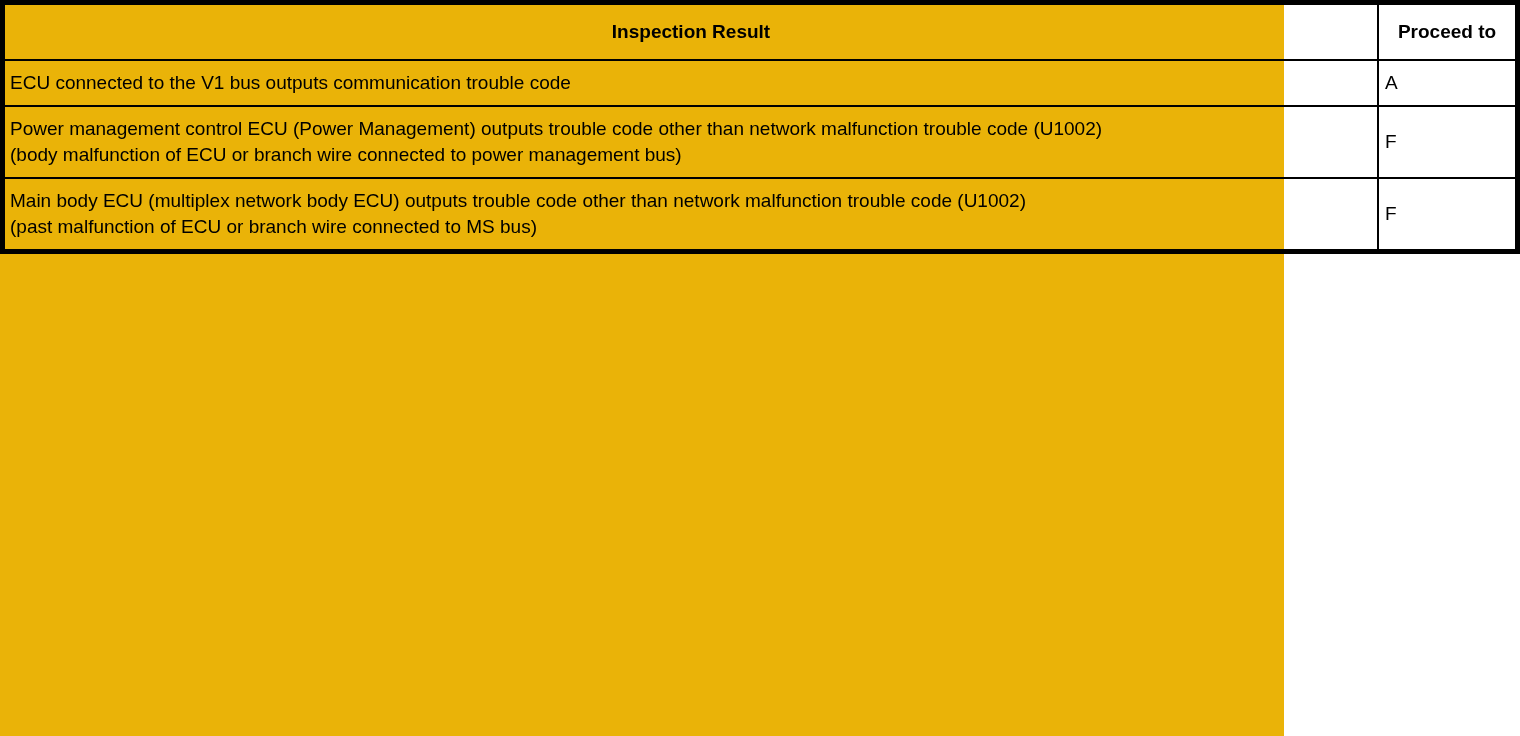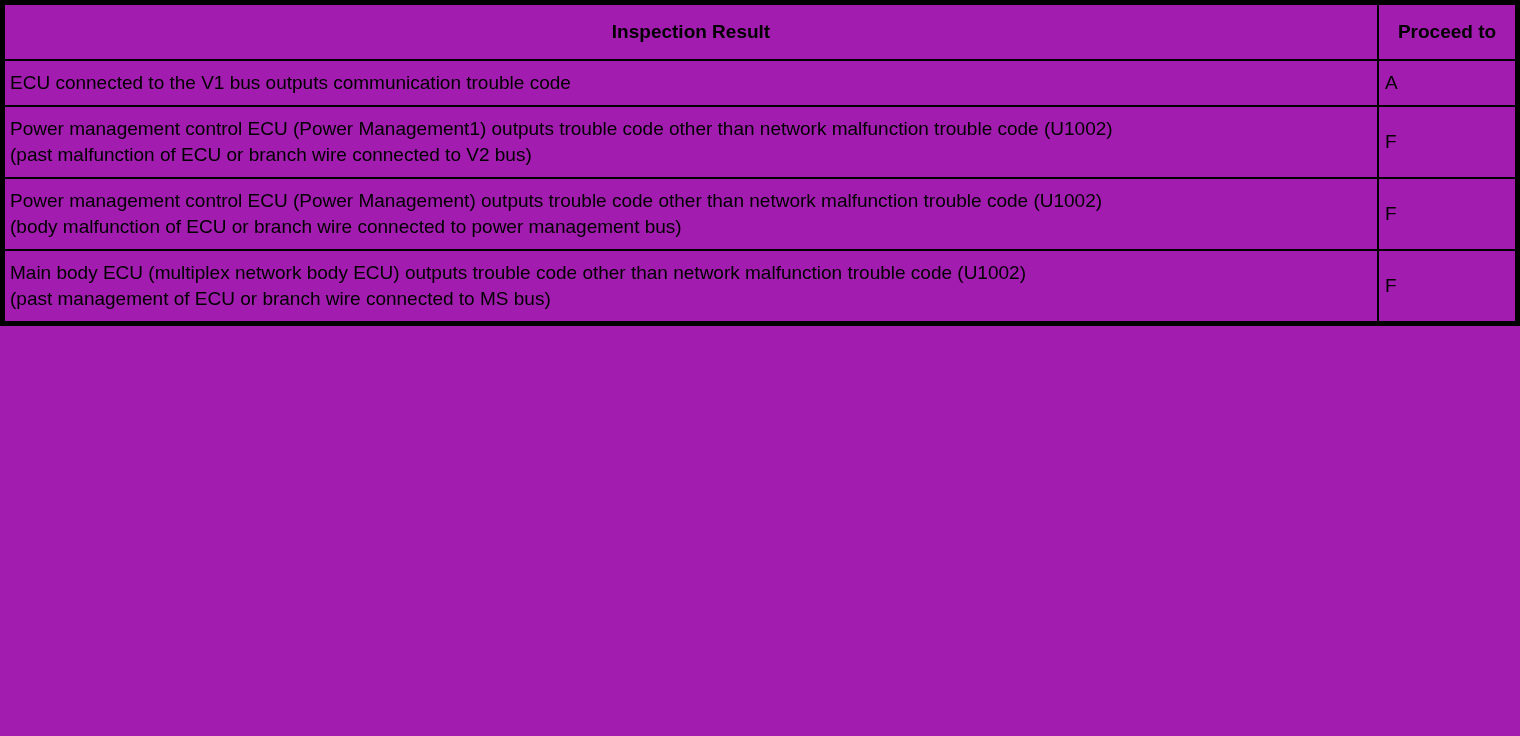--- a/index.html
+++ b/index.html
@@ -2,24 +2,24 @@
 <html><head>
 <meta charset="utf-8">
 <style>
   html, body {
     margin: 0;
     padding: 0;
     background: #ffffff;
     font-family: "Liberation Sans", sans-serif;
   }
   .page {
-    width: 1520px;
+    width: 1284px;
     height: 736px;
     box-sizing: border-box;
-    background: #a21caf;
+    background: #eab308;
   }
   table.inspection-table {
     width: 1520px;
     box-sizing: border-box;
     border-collapse: collapse;
     table-layout: fixed;
     border: 5px solid #000000;
     color: #000000;
   }
   table.inspection-table th,
@@ -69,34 +69,27 @@
     </thead>
     <tbody>
         <tr>
           <td class="result-cell">
             <div>ECU connected to the V1 bus outputs communication trouble code</div>
           </td>
           <td class="proceed-cell">A</td>
         </tr>
         <tr>
           <td class="result-cell">
-            <div>Power management control ECU (Power Management1) outputs trouble code other than network malfunction trouble code (U1002)</div>
-            <div>(past malfunction of ECU or branch wire connected to V2 bus)</div>
-          </td>
-          <td class="proceed-cell">F</td>
-        </tr>
-        <tr>
-          <td class="result-cell">
             <div>Power management control ECU (Power Management) outputs trouble code other than network malfunction trouble code (U1002)</div>
             <div>(body malfunction of ECU or branch wire connected to power management bus)</div>
           </td>
           <td class="proceed-cell">F</td>
         </tr>
         <tr>
           <td class="result-cell">
             <div>Main body ECU (multiplex network body ECU) outputs trouble code other than network malfunction trouble code (U1002)</div>
-            <div>(past management of ECU or branch wire connected to MS bus)</div>
+            <div>(past malfunction of ECU or branch wire connected to MS bus)</div>
           </td>
           <td class="proceed-cell">F</td>
         </tr>
       </tbody>
   </table>
 </div>
 
 </body></html>

